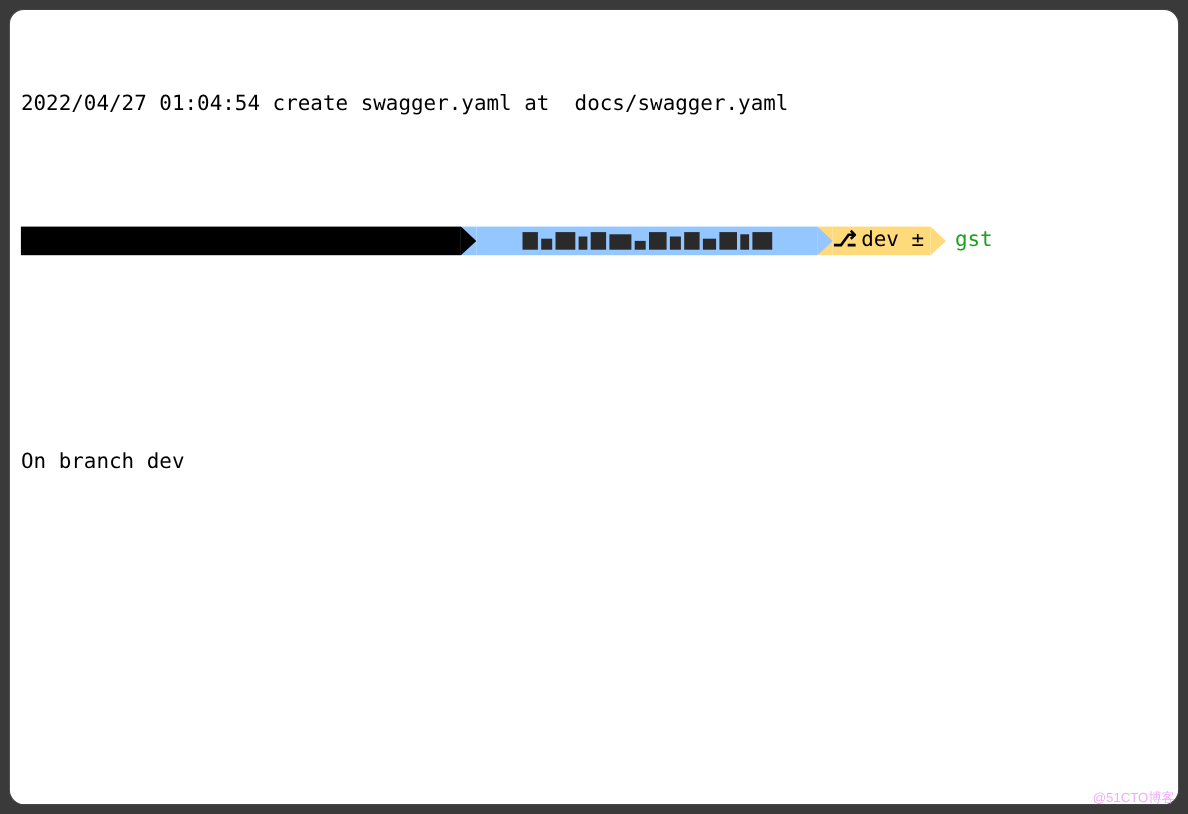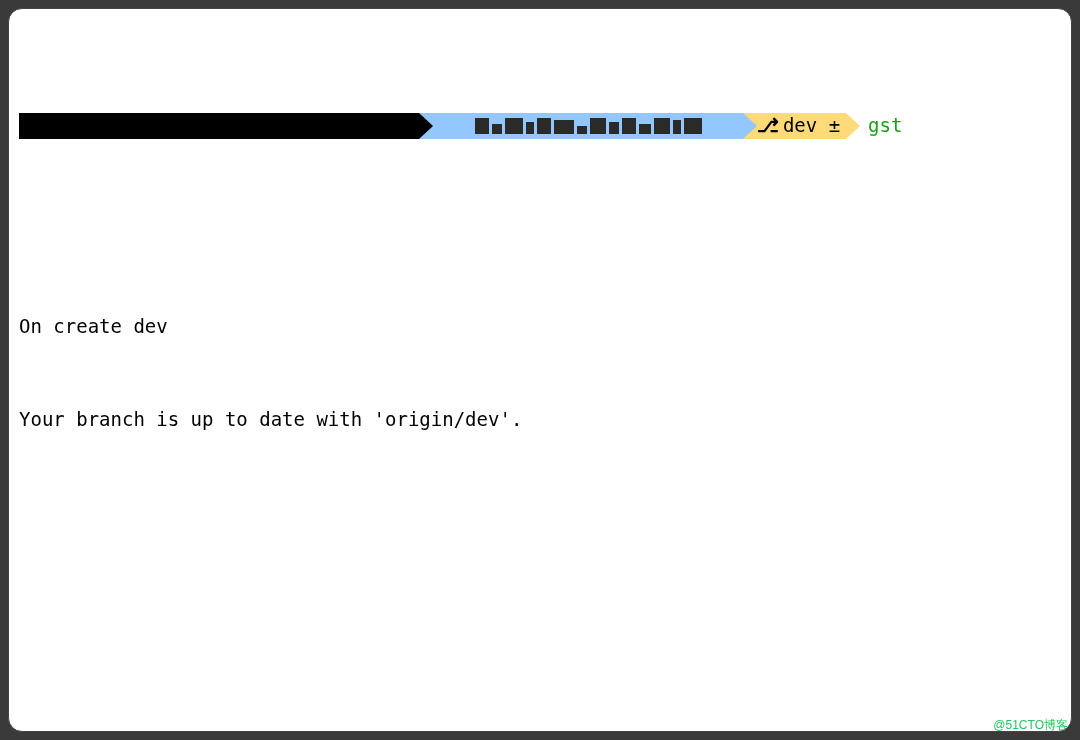--- a/index.html
+++ b/index.html
@@ -100,29 +100,30 @@
       padding-left: 8px;
       font-weight: 400;
     }
     .status-lines { margin-top: 6px; }
     .status-lines div { white-space: pre; }
     .staged-block { margin-top: 30px; }
     .watermark {
       position: absolute;
       bottom: 6px;
       right: 12px;
-      color: #22c55e;
+      color: #f0abfc;
       font-size: 12px;
       font-family: sans-serif;
     }
   </style>
 </head>
 <body>
 
 <div class="terminal">
+  <div class="log-line">2022/04/27 01:04:54 create swagger.yaml at  docs/swagger.yaml</div>
 
   <div class="prompt-row">
     <span class="seg-black"></span><span class="arrow-right-black-to-blue"></span><span class="seg-blue">
       <span class="censor-pattern">
         <span style="width:14px;height:16px"></span>
         <span style="width:10px;height:10px"></span>
         <span style="width:18px;height:16px"></span>
         <span style="width:8px;height:12px"></span>
         <span style="width:14px;height:16px"></span>
         <span style="width:20px;height:14px"></span>
@@ -132,22 +133,21 @@
         <span style="width:14px;height:16px"></span>
         <span style="width:12px;height:10px"></span>
         <span style="width:16px;height:16px"></span>
         <span style="width:8px;height:14px"></span>
         <span style="width:18px;height:16px"></span>
       </span>
     </span><span class="arrow-right-blue-to-yellow"></span><span class="seg-yellow"><span class="branch-glyph">⎇</span><span>dev ±</span></span><span class="arrow-right-yellow-to-white"></span><span class="cmd-green">gst</span>
   </div>
 
   <div class="status-lines">
-    <div>On create dev</div>
-    <div>Your branch is up to date with 'origin/dev'.</div>
+    <div>On branch dev</div>
   </div>
 
   <div class="staged-block">
     
     
     
   </div>
 
   
 </div>

